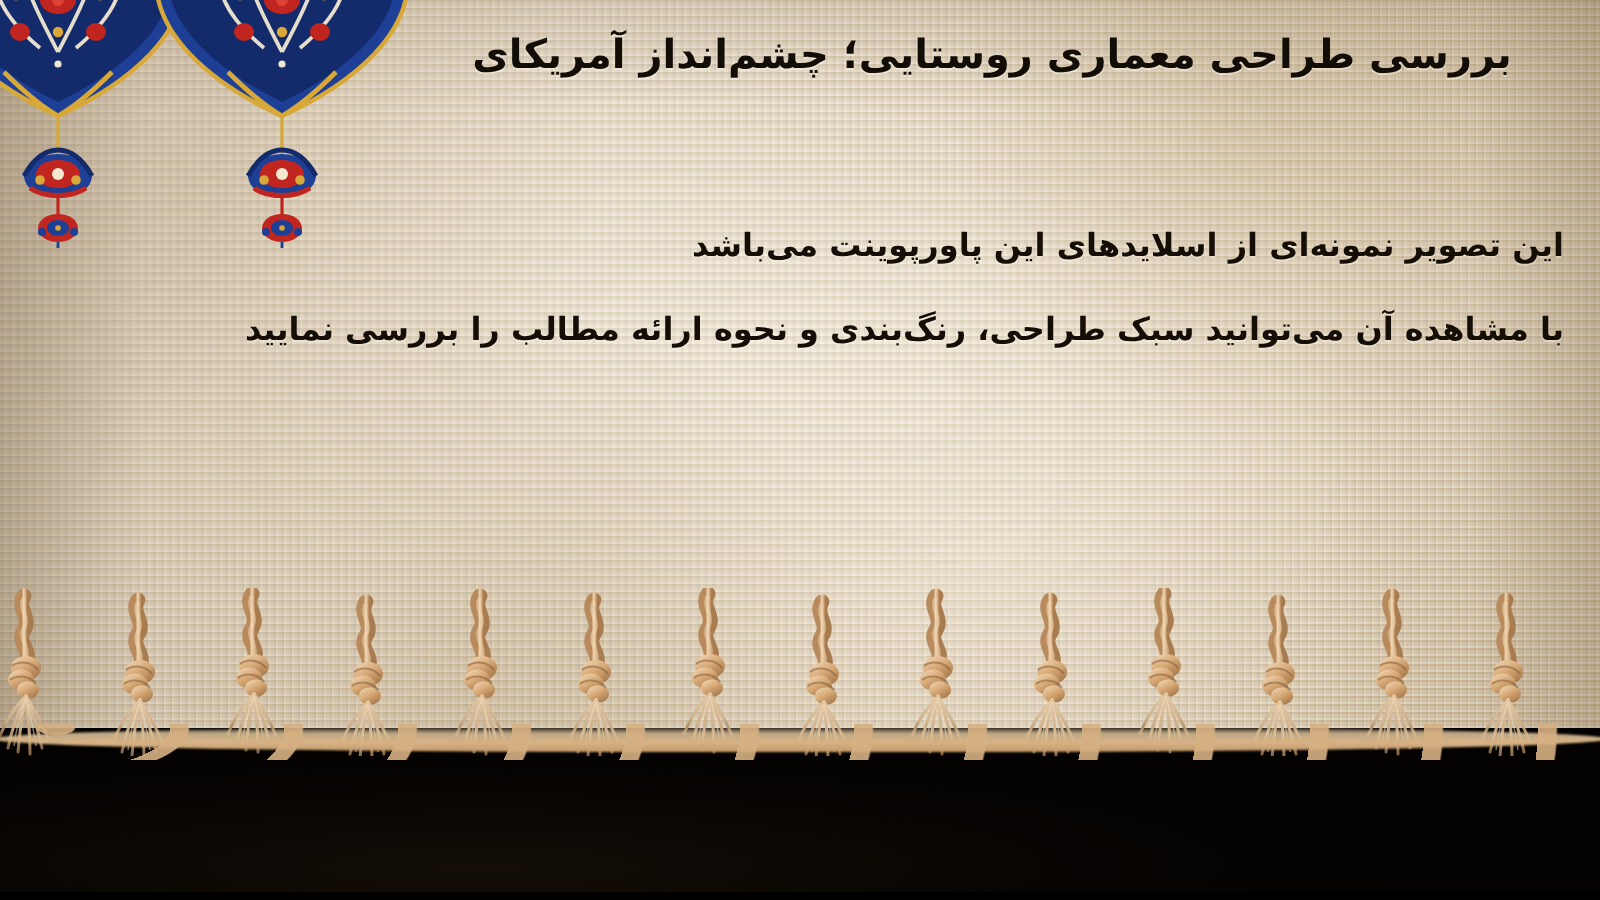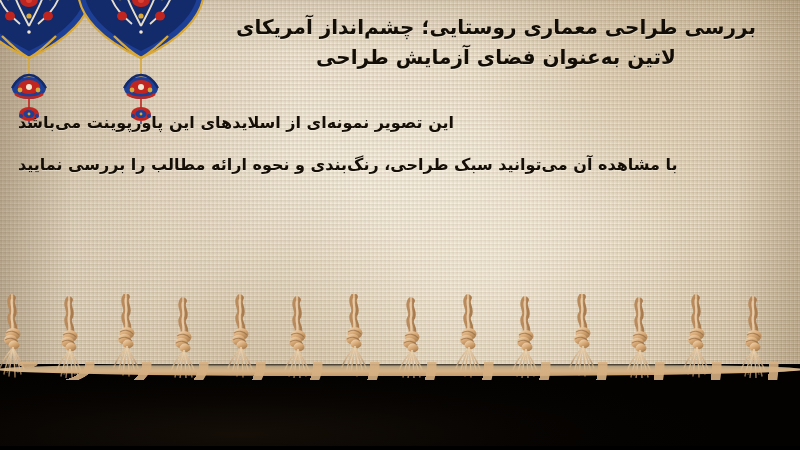--- a/index.html
+++ b/index.html
@@ -89,21 +89,21 @@
     letter-spacing: 0;
     text-shadow: 0 1px 0 rgba(255,250,238,0.45);
   }
   .title-line { display: block; white-space: nowrap; }
 
   .body-block {
     position: absolute;
     top: 113px;
     right: 18px;
     left: 18px;
-    text-align: left;
+    text-align: right;
     color: #140e06;
     font-size: 16px;
     font-weight: bold;
     text-shadow: 0 1px 0 rgba(255,250,238,0.40);
   }
   .body-line {
     display: block;
     white-space: nowrap;
     line-height: 20px;
   }
@@ -340,21 +340,20 @@
         <path d="M0,63 L0,70" stroke="#1e3f96" stroke-width="1.4"></path>
         <circle cx="0" cy="73" r="3.2" fill="#c0261f"></circle>
       </g>
     </svg>
   </div>
 
   <div class="text-layer">
 
     <div class="title-block">
       <span class="title-line">بررسی طراحی معماری روستایی؛ چشم‌انداز آمریکای</span>
-      <span class="title-line">لاتین به‌عنوان فضای آزمایش طراحی</span>
     </div>
 
     <div class="body-block">
       <span class="body-line l1">این تصویر نمونه‌ای از اسلایدهای این پاورپوینت می‌باشد</span>
       <span class="body-line l2">با مشاهده آن می‌توانید سبک طراحی، رنگ‌بندی و نحوه ارائه مطالب را بررسی نمایید</span>
     </div>
   </div>
 
   <div class="black-band"></div>
 

